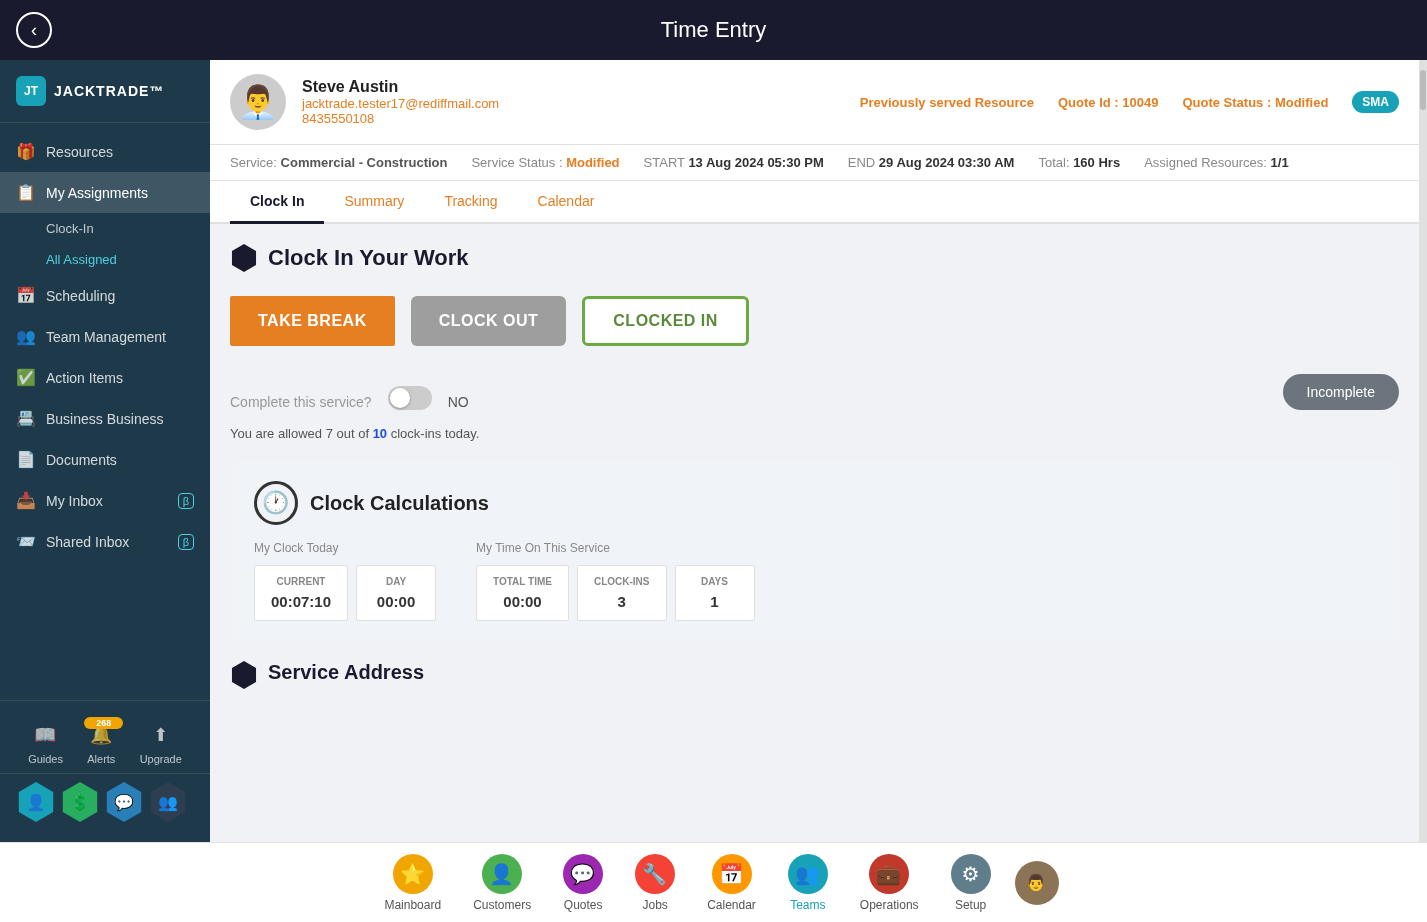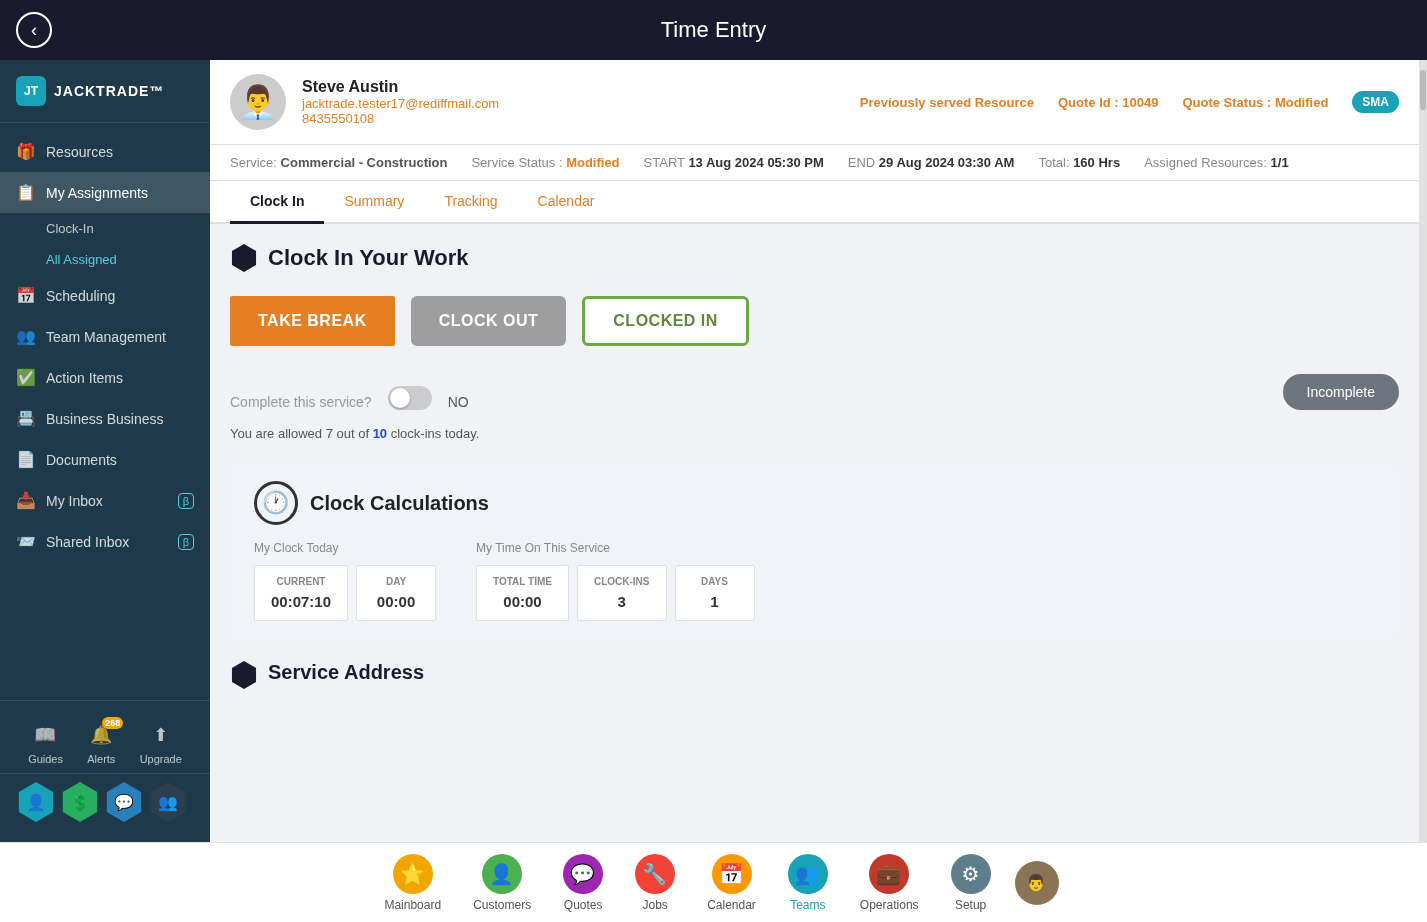--- a/index.html
+++ b/index.html
@@ -107,21 +107,21 @@
       font-size: 18px;
       display: flex; align-items: center; justify-content: center;
     }
     .badge {
       position: absolute;
       top: -4px; right: -8px;
       background: #f0a500;
       color: white;
       border-radius: 10px;
       font-size: 9px;
-      padding: 1px 3px;
+      padding: 1px 12px;
       font-weight: bold;
       margin-left: 24px;
     }
 
     
     .content-area {
       flex: 1;
       overflow-y: auto;
       display: flex;
       flex-direction: column;

